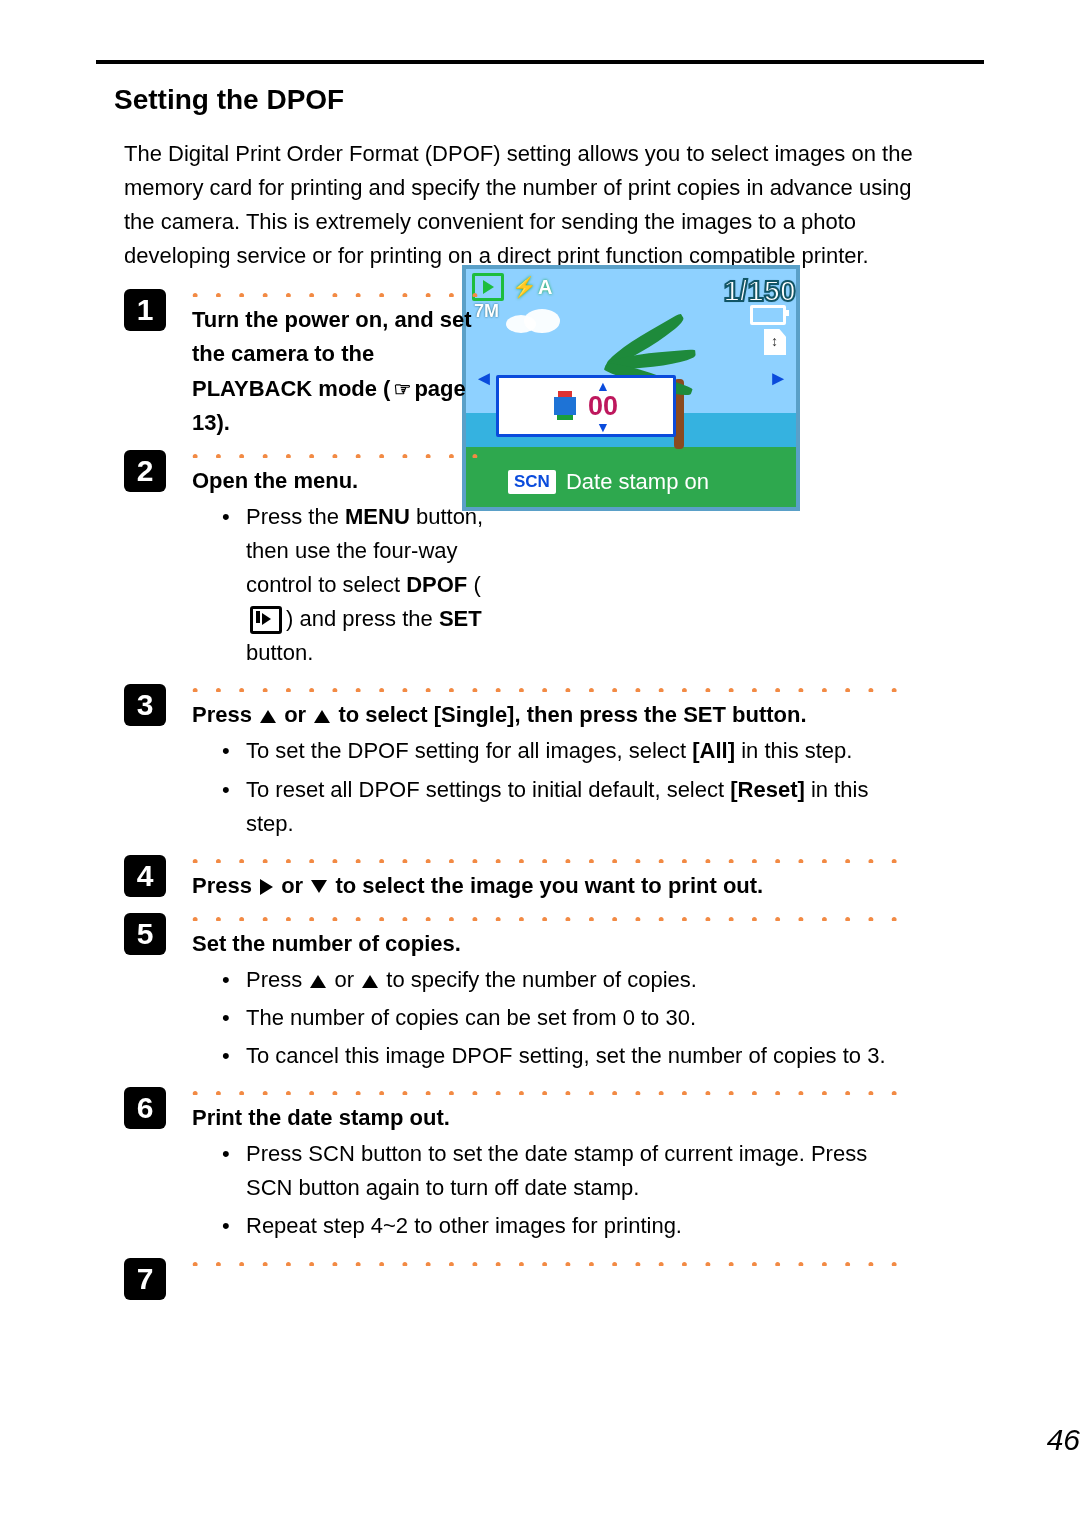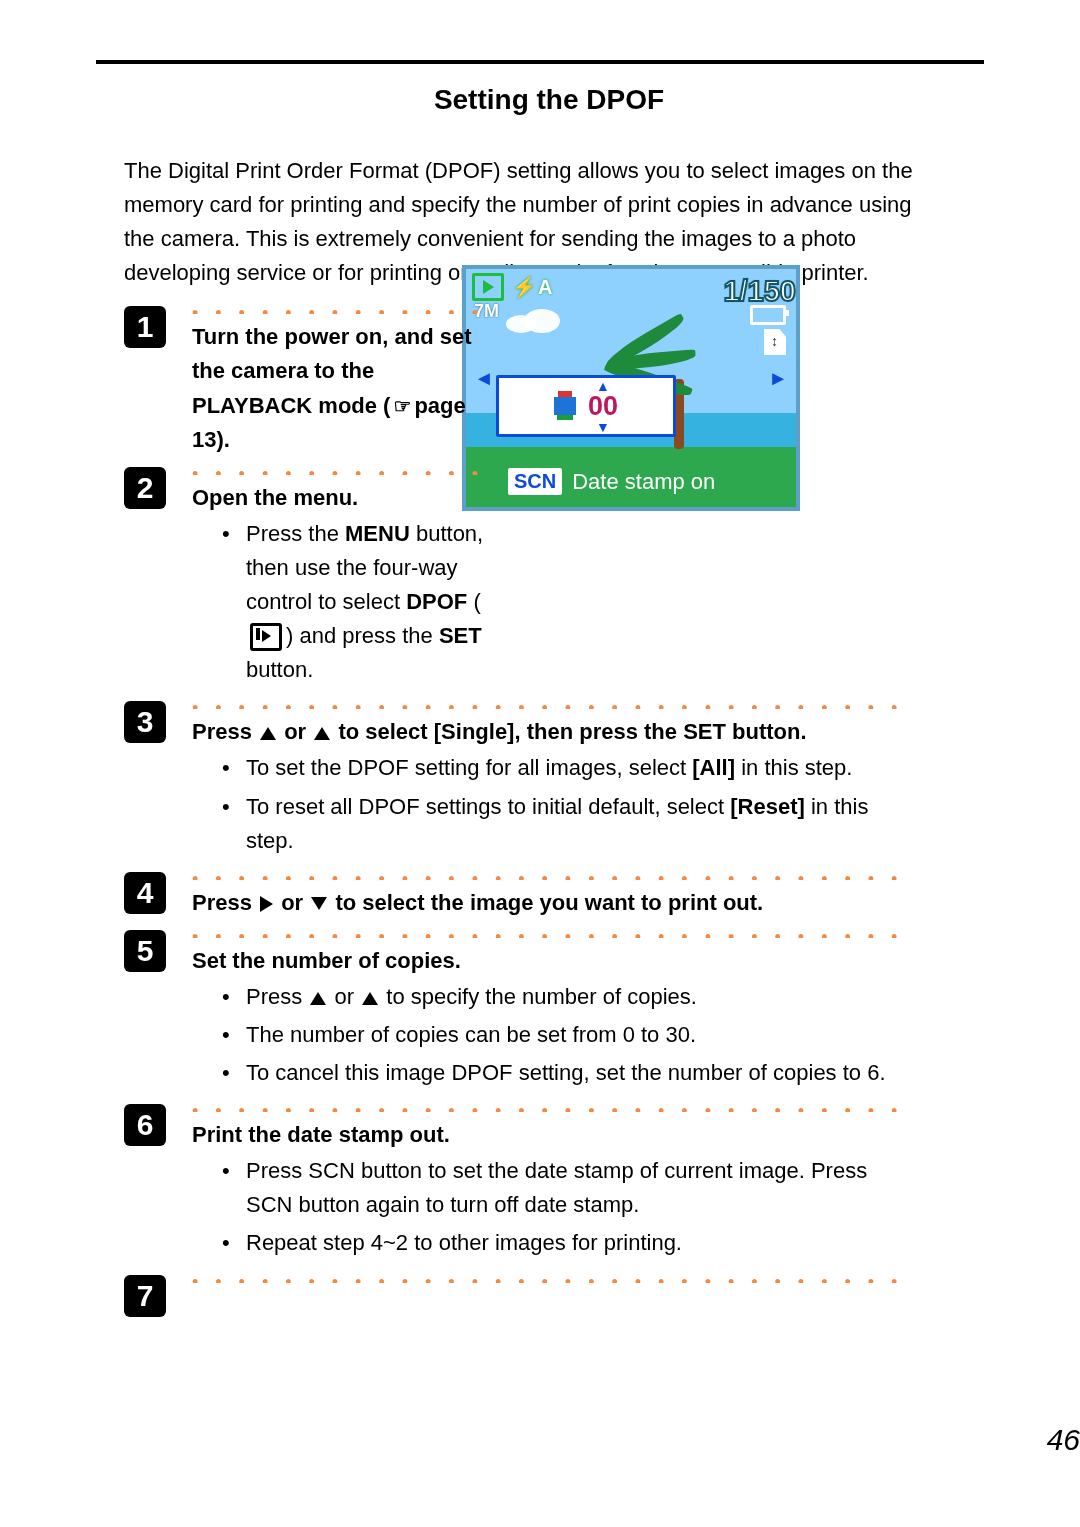--- a/index.html
+++ b/index.html
@@ -16,22 +16,21 @@
     padding: 60px 96px 0 96px;
   }
   .rule {
     height: 4px;
     background: #000;
     margin-bottom: 20px;
   }
   h2.section {
     font-size: 28px;
     font-weight: bold;
-    margin: 0 0 38px 18px;
-    text-align: center;
+    margin: 0 0 21px 18px;
   }
   .intro {
     font-size: 22px;
     line-height: 1.55;
     margin: 0 0 6px 28px;
     max-width: 820px;
   }
   .steps {
     margin-left: 28px;
     position: relative;
@@ -138,21 +137,21 @@
     display:flex;align-items:center;justify-content:center;gap:12px;
   }
   .pr-ic{width:22px;height:18px;background:#1e73d6;position:relative;}
   .pr-ic::before{content:'';position:absolute;left:4px;top:-6px;width:14px;height:6px;background:#d33;}
   .pr-ic::after{content:'';position:absolute;left:3px;bottom:-5px;width:16px;height:5px;background:#1a9e3a;}
   .popup-center{display:flex;flex-direction:column;align-items:center;line-height:1;}
   .popup-center .tri{color:#0a4bdc;font-size:14px;}
   .popup-center .val{color:#be185d;font-size:27px;font-weight:bold;}
 
   .stamp-row{position:absolute;left:42px;bottom:12px;display:flex;align-items:center;gap:10px;}
-  .scn{background:#fff;color:#0a4bdc;font-weight:bold;font-size:20px;padding:2px 6px;border-radius:2px;}
+  .scn{background:#fff;color:#0a4bdc;font-weight:bold;font-size:17px;padding:2px 6px;border-radius:2px;}
   .stamp-txt{color:#fff;font-size:22px;}
 
   .tri-up{display:inline-block;border-style:solid;border-width:0 8px 13px 8px;border-color:transparent transparent #000 transparent;vertical-align:middle;margin:0 2px;}
   .tri-dn{display:inline-block;border-style:solid;border-width:13px 8px 0 8px;border-color:#000 transparent transparent transparent;vertical-align:middle;margin:0 2px;}
   .tri-rt{display:inline-block;border-style:solid;border-width:8px 0 8px 13px;border-color:transparent transparent transparent #000;vertical-align:middle;margin:0 2px;}
 
   .hand{display:inline-block;font-size:20px;vertical-align:middle;margin:0 3px;}
   .dpof-icon{
     display:inline-block;width:26px;height:22px;border:3px solid #000;border-radius:3px;
     vertical-align:middle;position:relative;margin:0 4px;
@@ -266,21 +265,21 @@
     <div class="step">
       <div class="badge">5</div>
       <div class="step-body">
         <div class="dots">•  •  •  •  •  •  •  •  •  •  •  •  •  •  •  •  •  •  •  •  •  •  •  •  •  •  •  •  •  •  •  •  •  •  •  •  •  •  •  •  •  •  •  •  •  •  •  •  •  •  •  •  •  •  •  •  •  •  •  •  •  •  •  •  •  •  •  •</div>
         <div class="step-head">Set the number of copies.</div>
         <ul class="bul">
           <li>
             <span>Press </span><span class="tri-up"></span><span> or </span><span class="tri-up"></span><span> to specify the number of copies.</span>
           </li>
           <li>The number of copies can be set from 0 to 30.</li>
-          <li>To cancel this image DPOF setting, set the number of copies to 6.</li>
+          <li>To cancel this image DPOF setting, set the number of copies to 3.</li>
         </ul>
       </div>
     </div>
 
     <div class="step">
       <div class="badge">6</div>
       <div class="step-body">
         <div class="dots">•  •  •  •  •  •  •  •  •  •  •  •  •  •  •  •  •  •  •  •  •  •  •  •  •  •  •  •  •  •  •  •  •  •  •  •  •  •  •  •  •  •  •  •  •  •  •  •  •  •  •  •  •  •  •  •  •  •  •  •  •  •  •  •  •  •  •  •</div>
         <div class="step-head">Print the date stamp out.</div>
         <ul class="bul">

